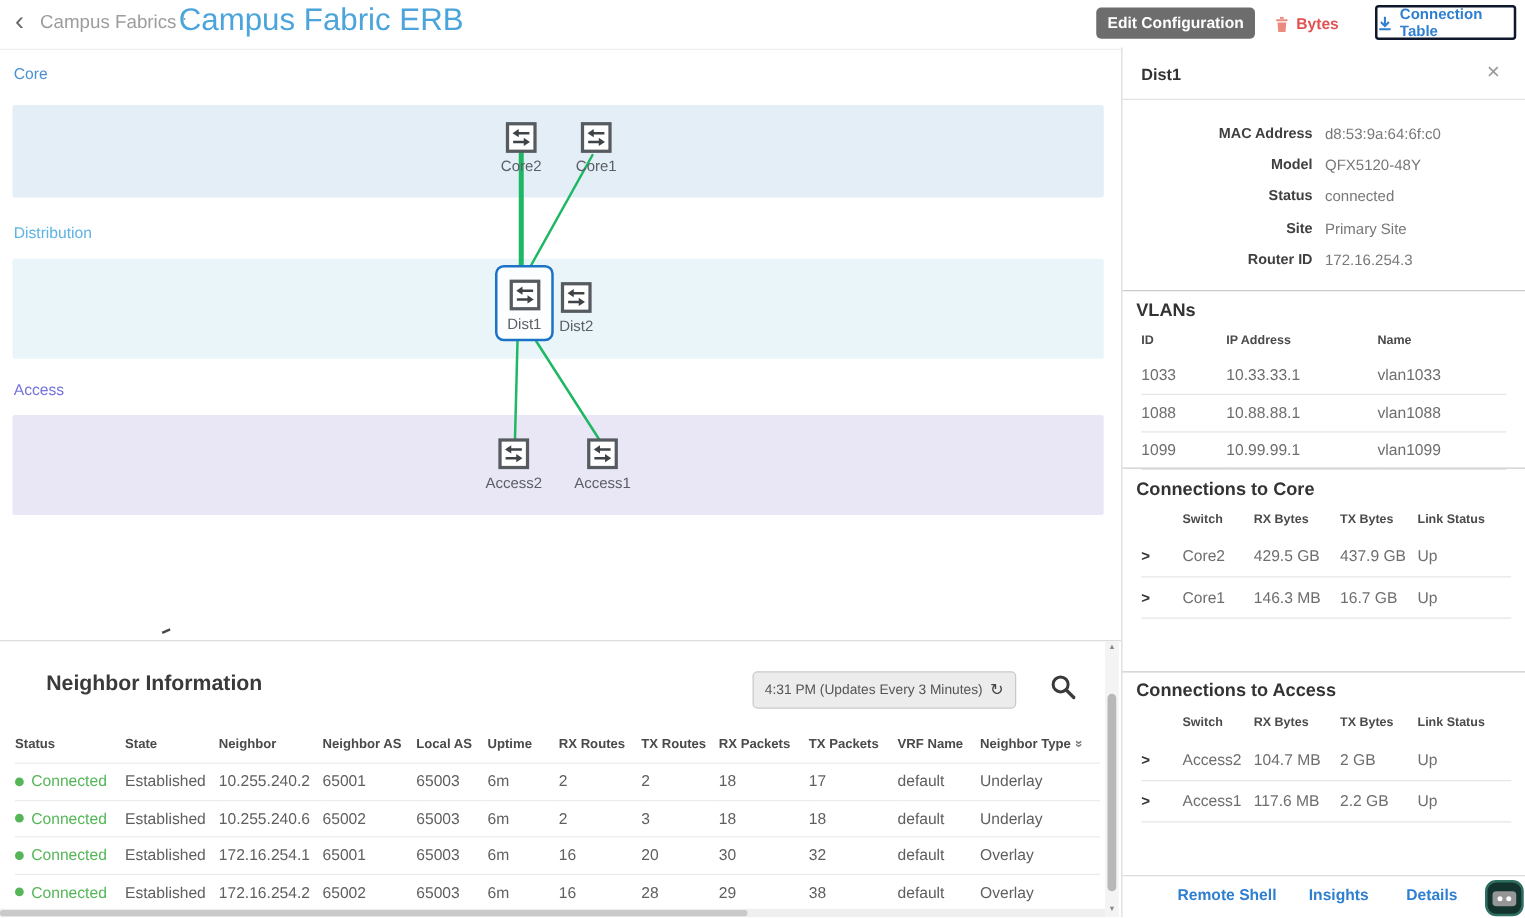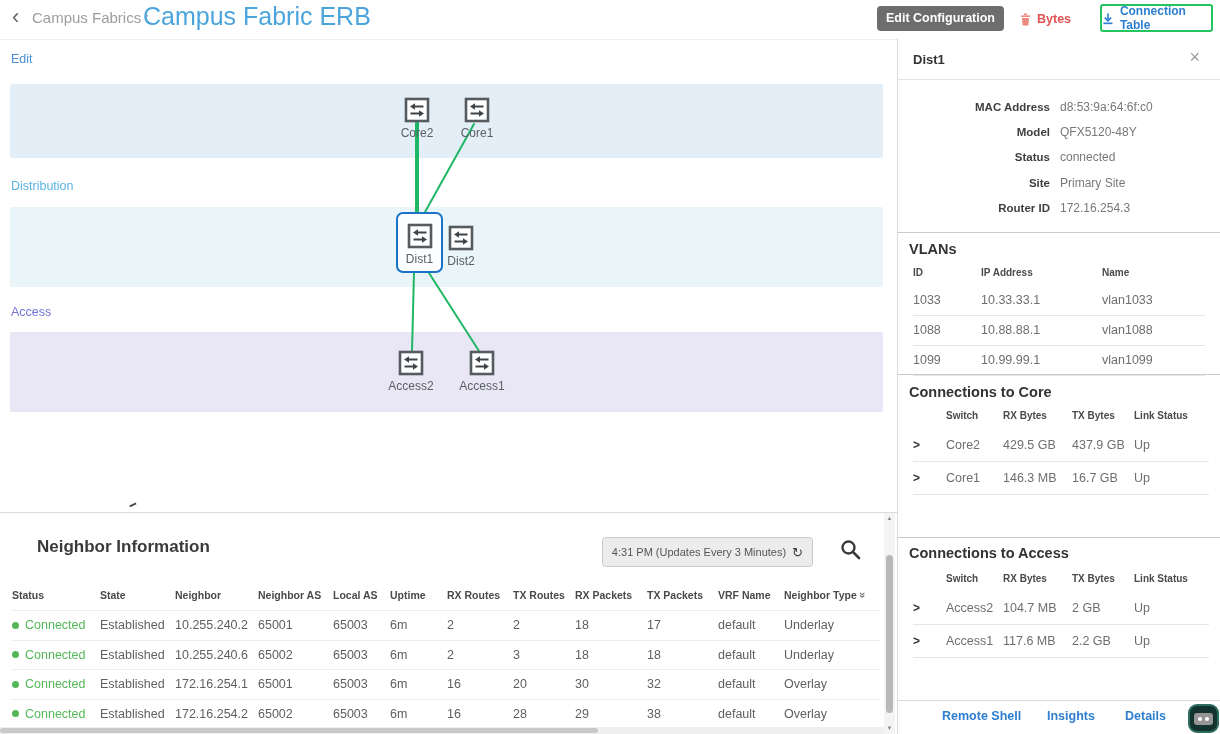--- a/index.html
+++ b/index.html
@@ -8,21 +8,21 @@
   .page { position:relative; width:1220px; height:734px; background:#fff; overflow:hidden; }
 
   
   .app-header { position:absolute; left:0; top:0; width:1220px; height:38px; background:#fff; }
   .header-rule { position:absolute; left:0; top:39px; width:1220px; height:1px; background:#f0f0f0; }
   .back-icon { position:absolute; left:12px; top:4px; font-size:22px; color:#6a6a6a; cursor:pointer; }
   .breadcrumb { position:absolute; left:32px; top:9px; font-size:15px; color:#9d9d9d; }
   .page-title { position:absolute; left:143px; top:2px; font-size:25px; color:#4ba5dc; }
   .edit-btn { position:absolute; left:877px; top:6px; width:127px; height:25px; background:#6d6d6d; border-radius:4px; color:#fff; font-size:12.5px; font-weight:bold; text-align:center; line-height:25px; cursor:pointer; }
   .delete-btn { position:absolute; left:1020px; top:10px; height:18px; display:flex; align-items:center; gap:6px; color:#e25353; font-size:12.5px; font-weight:bold; cursor:pointer; }
-  .conn-annotation { position:absolute; left:1100px; top:4px; width:113px; height:28px; border:2px solid #22c55e; border-radius:3px; display:flex; align-items:center; justify-content:center; gap:6px; cursor:pointer; background:#fff; }
+  .conn-annotation { position:absolute; left:1100px; top:4px; width:113px; height:28px; border:2px solid #0f172a; border-radius:3px; display:flex; align-items:center; justify-content:center; gap:6px; cursor:pointer; background:#fff; }
   .conn-label { color:#2e7fd0; font-size:12px; font-weight:bold; }
 
   
   .tier-label { position:absolute; left:11px; font-size:12.5px; }
   .lbl-core { top:52px; color:#4a90d4; }
   .lbl-dist { top:179px; color:#5cb3e4; }
   .lbl-access { top:305px; color:#7473da; }
   .band { position:absolute; left:10px; width:873px; border-radius:2px; }
   .band-core { top:84px; height:74px; background:#e4eef7; }
   .band-dist { top:207px; height:80px; background:#e9f5f8; }
@@ -109,21 +109,21 @@
       <svg width="13" height="13" viewBox="0 0 13 13">
         <path d="M6.5 1 v7" stroke="#2e7fd0" stroke-width="1.8" fill="none"></path>
         <path d="M3 5.5 L6.5 9 L10 5.5" stroke="#2e7fd0" stroke-width="1.8" fill="none"></path>
         <path d="M1.5 11.8 h10" stroke="#2e7fd0" stroke-width="1.8"></path>
       </svg>
       <span class="conn-label">Connection Table</span>
     </div>
   </div>
   <div class="header-rule"></div>
 
-  <span class="tier-label lbl-core">Edit</span>
+  <span class="tier-label lbl-core">Core</span>
   <div class="band band-core"></div>
   <span class="tier-label lbl-dist">Distribution</span>
   <div class="band band-dist"></div>
   <span class="tier-label lbl-access">Access</span>
   <div class="band band-access"></div>
 
   <svg class="edges" viewBox="0 0 897 520">
     <line x1="417" y1="123" x2="417" y2="213" stroke="#1eb864" stroke-width="4" stroke-linecap="round"></line>
     <line x1="474" y1="124" x2="425" y2="212" stroke="#1eb864" stroke-width="2" stroke-linecap="round"></line>
     <line x1="414" y1="273" x2="412" y2="351" stroke="#1eb864" stroke-width="2" stroke-linecap="round"></line>

